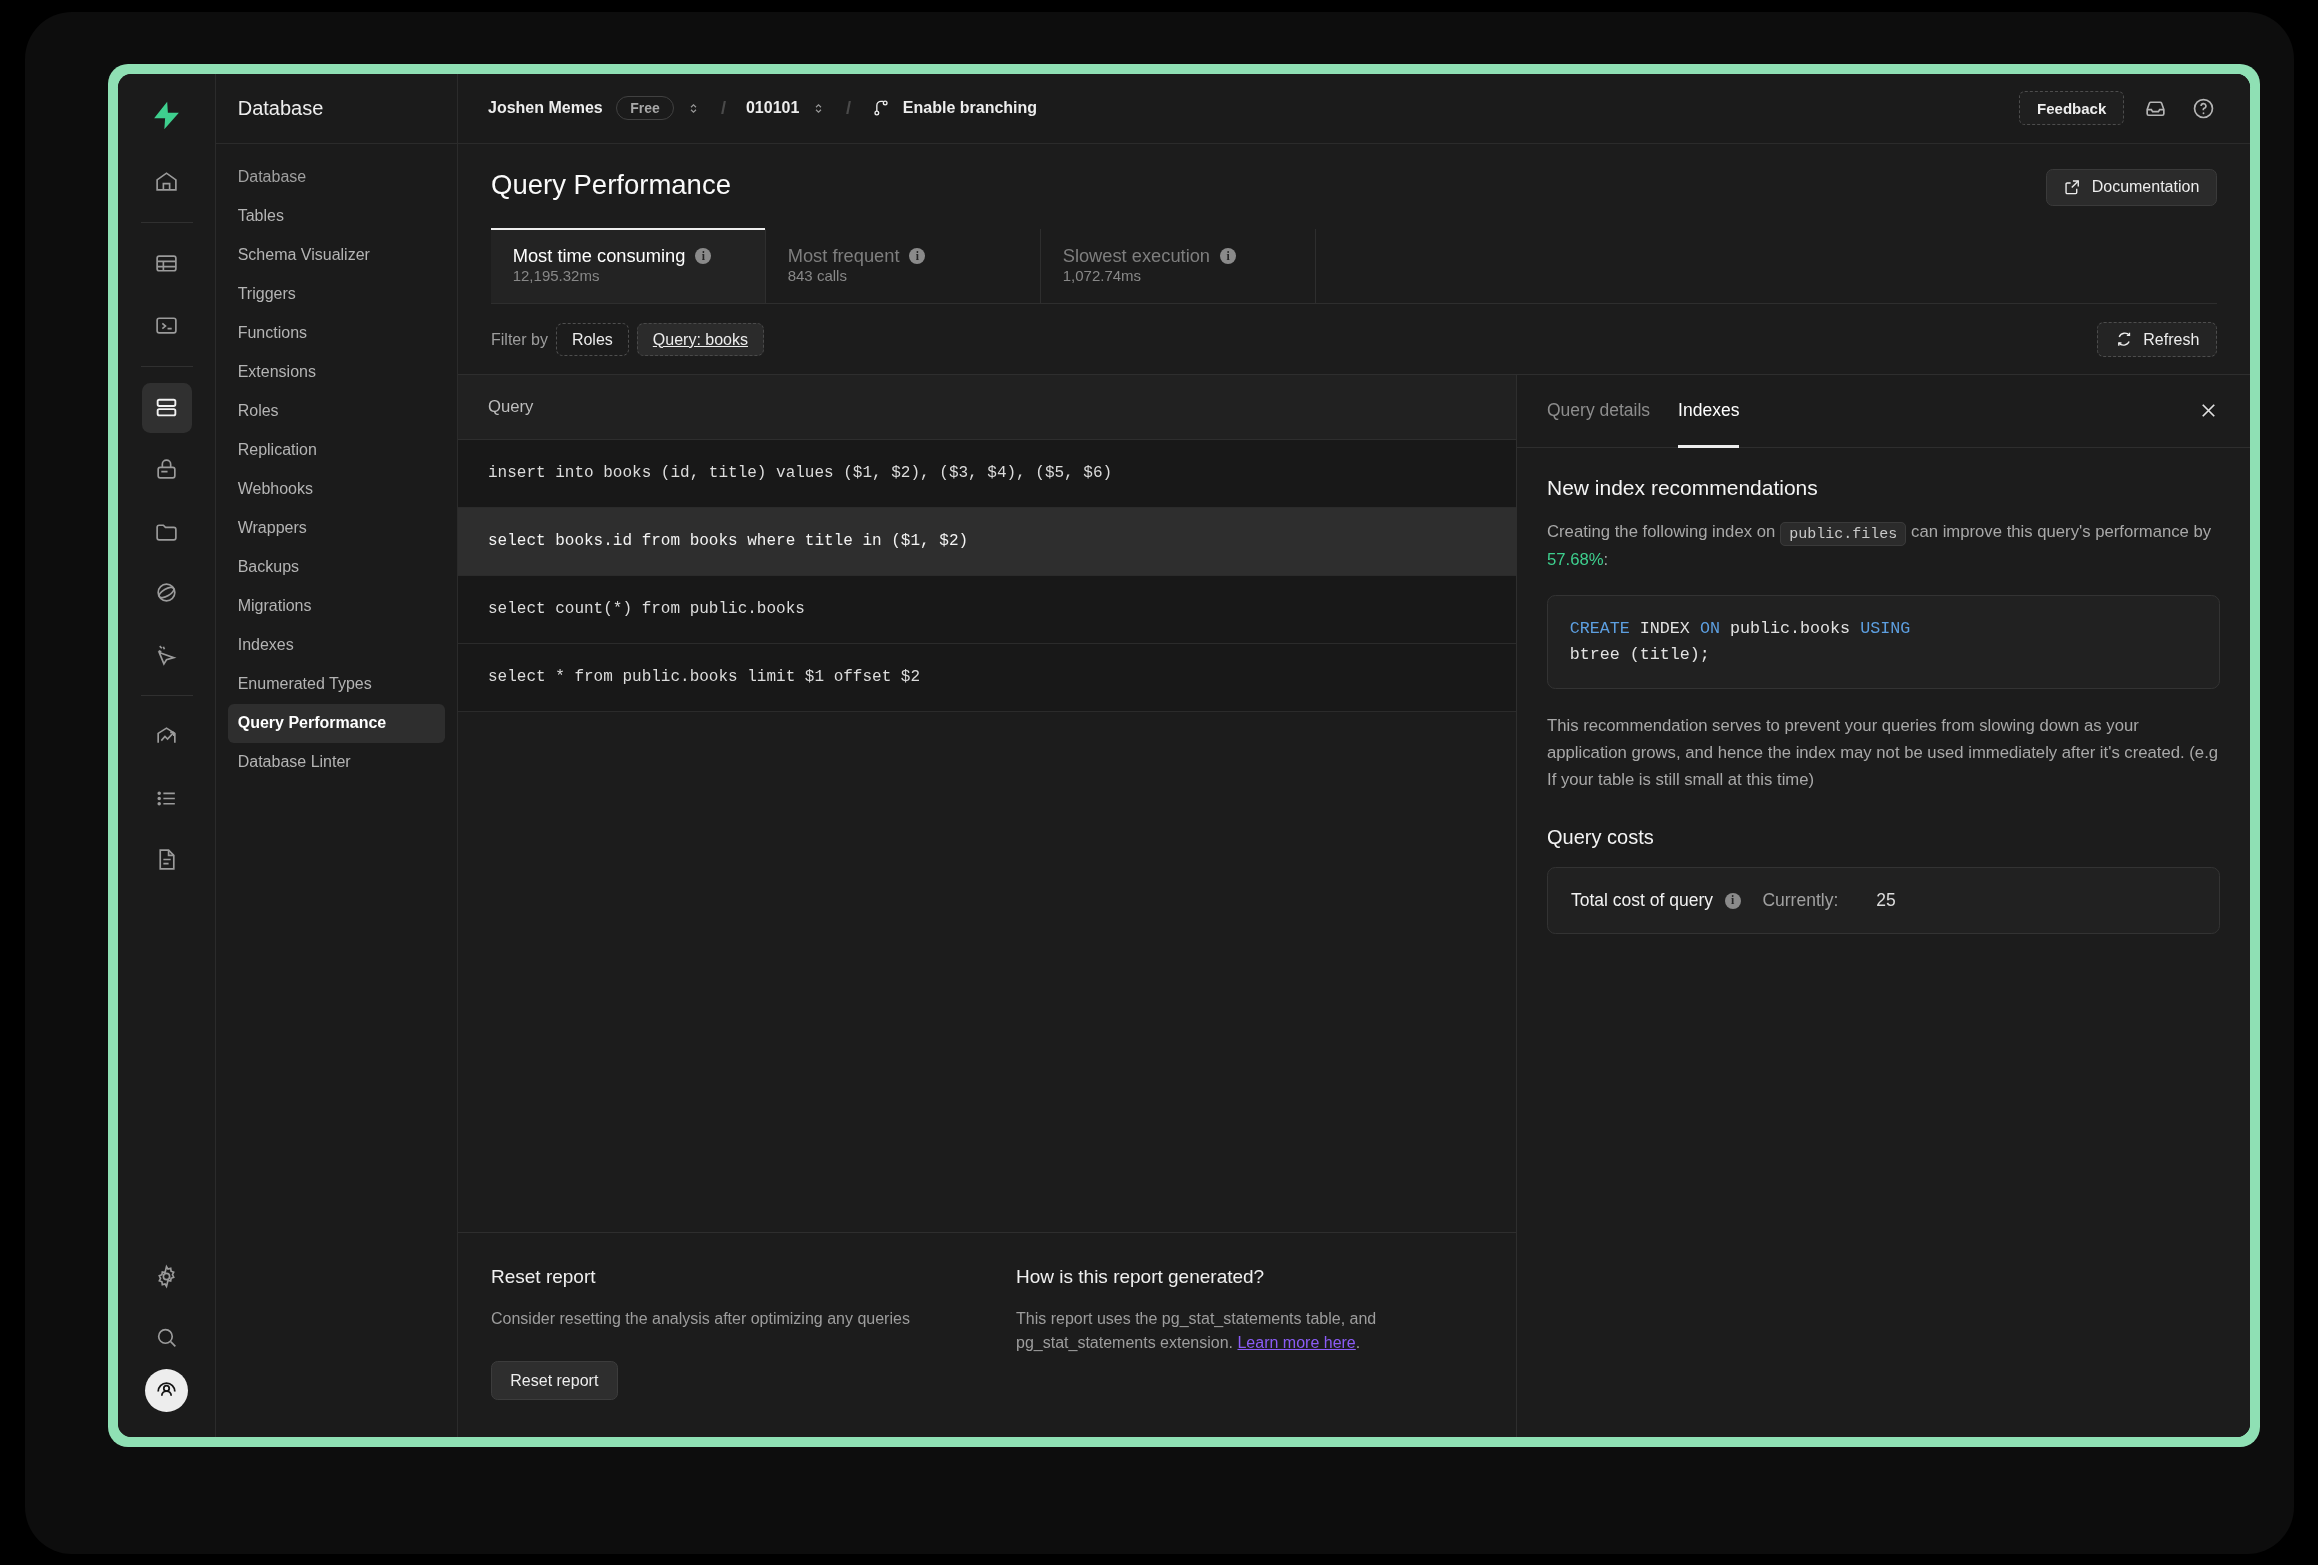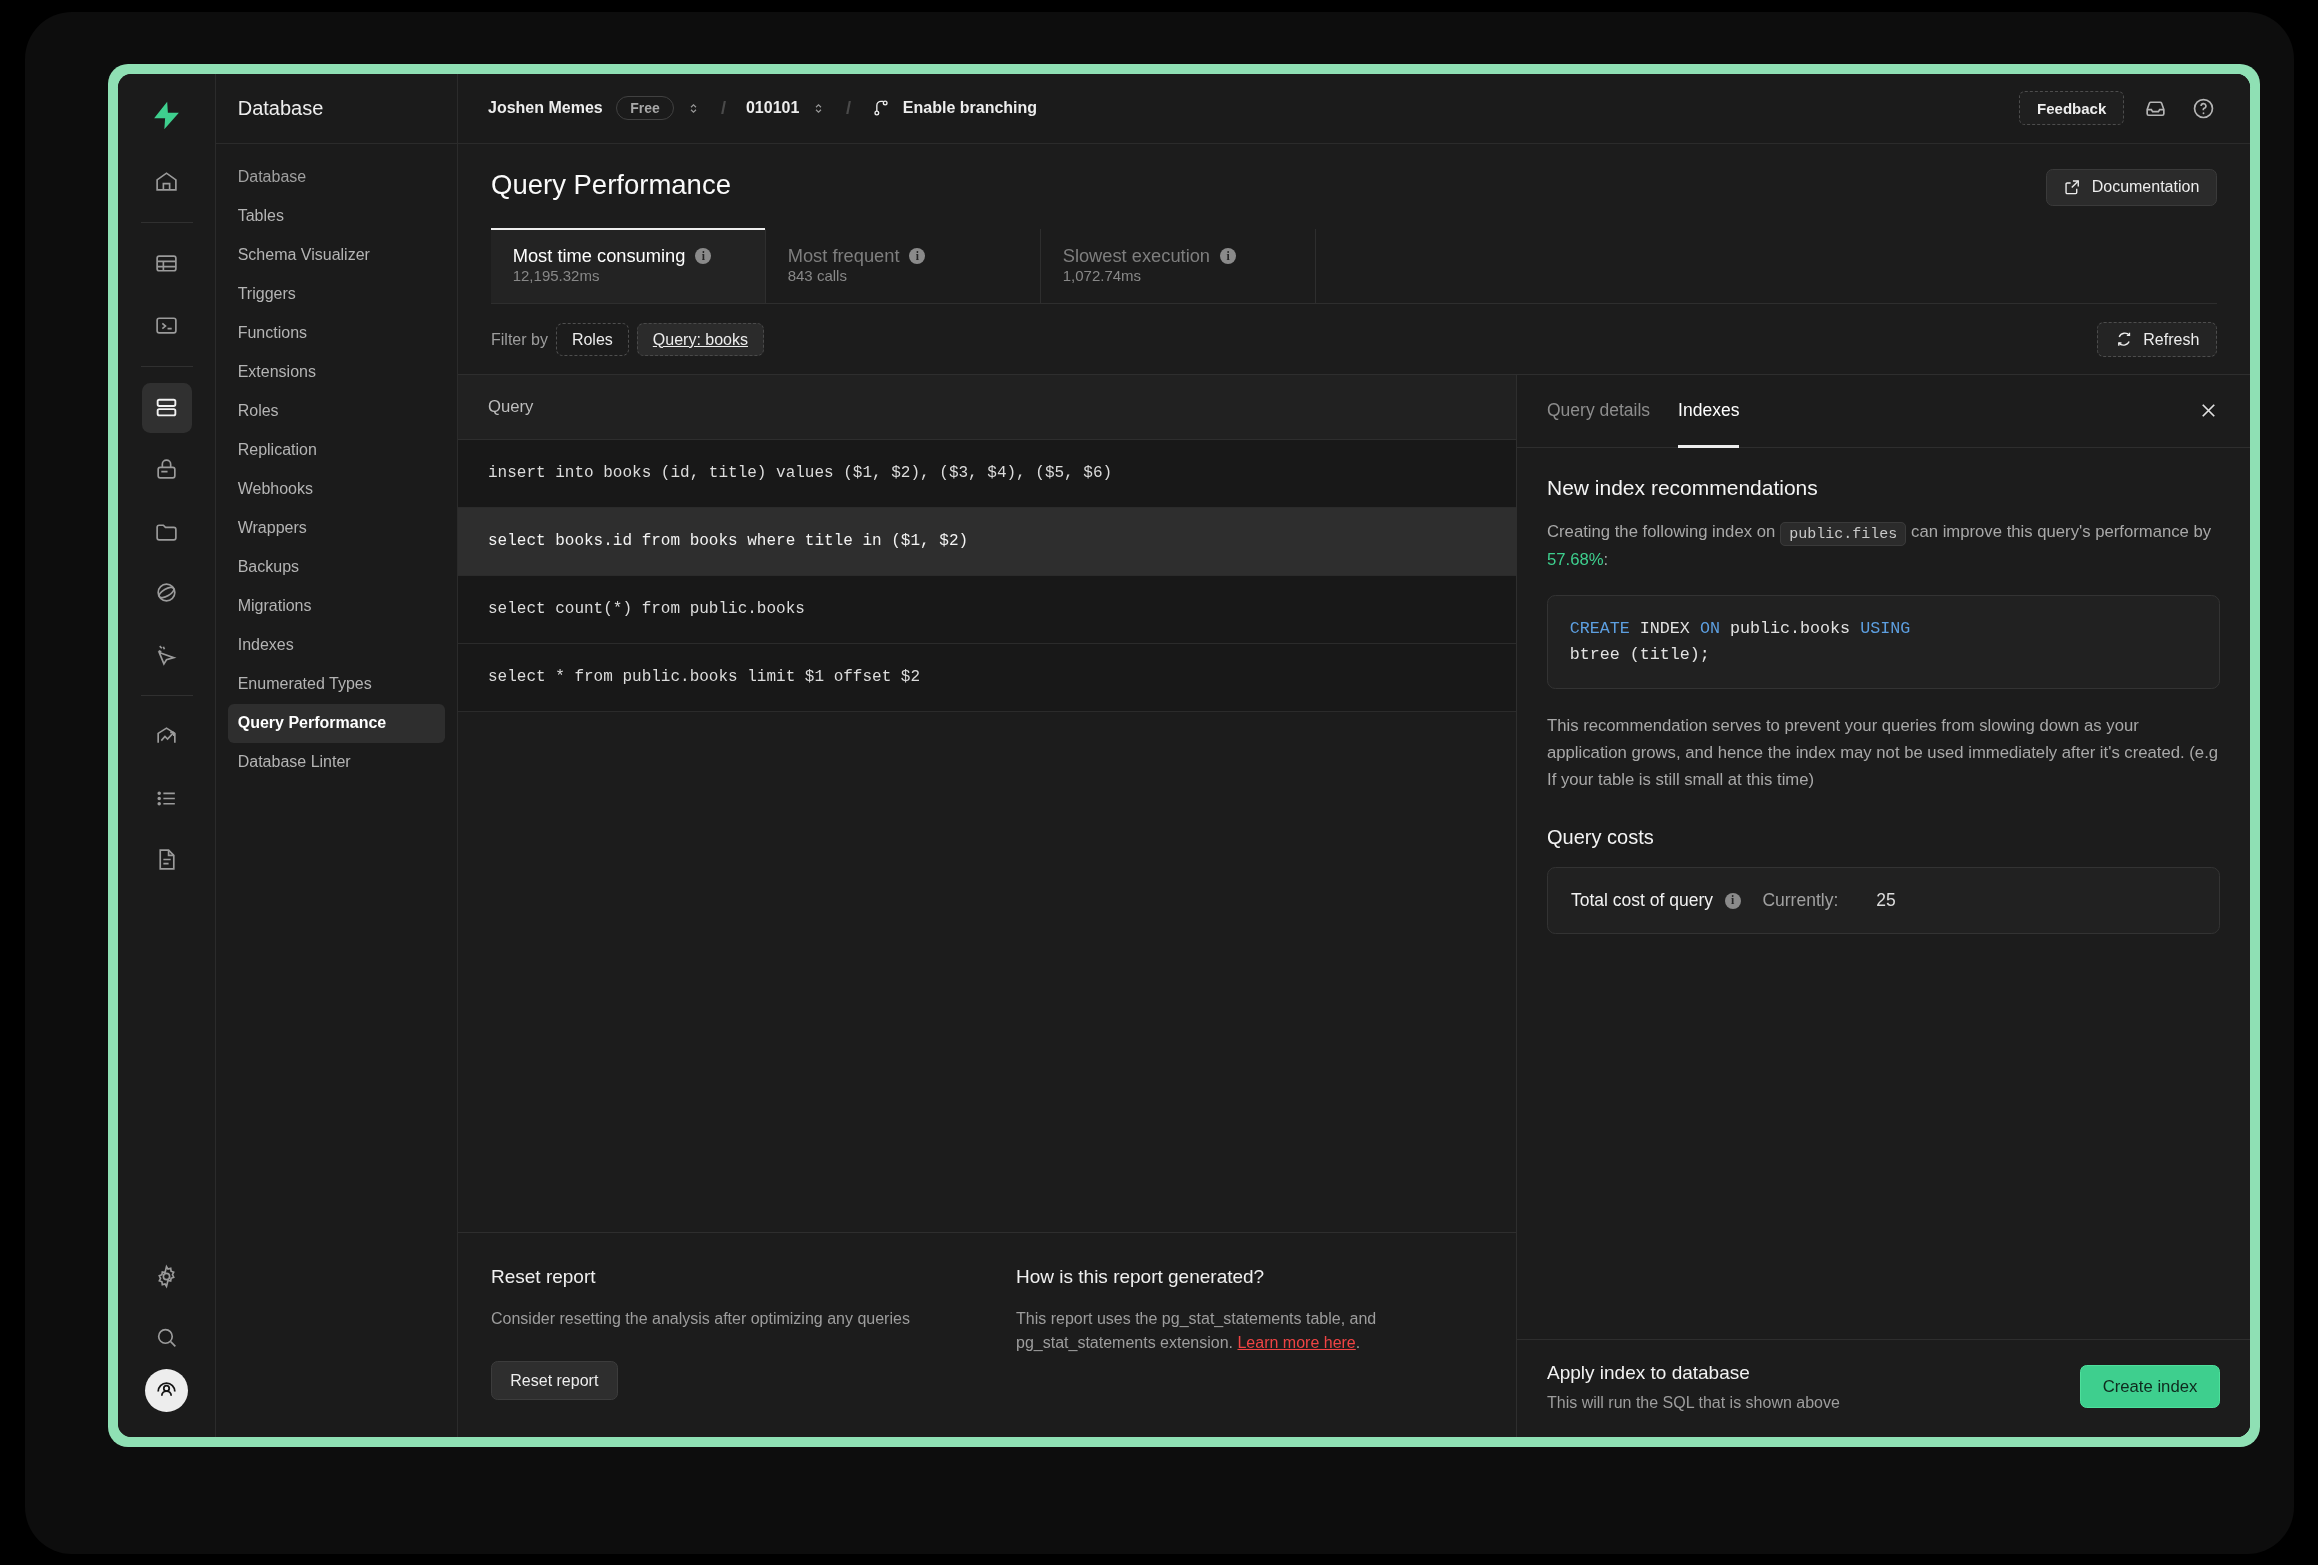--- a/index.html
+++ b/index.html
@@ -210,21 +210,21 @@
   #qfooter {
     border-top: 0.8px solid #2e2e2e;
     padding: 33px 33px 37px 33px;
     display: flex; gap: 58px;
     background:#1c1c1c;
     flex-shrink: 0;
   }
   .fcol { width: 516px; }
   .ftitle { font-size: 19px; color: #f0f0f0; margin-bottom: 18.3px; }
   .ftext { font-size: 16px; color: #9d9d9d; line-height: 1.55; }
-  .flink { color: #ef4444; text-decoration: underline; }
+  .flink { color: #8b5cf6; text-decoration: underline; }
   .btn-reset {
     margin-top: 30px; display: inline-block;
     font-size: 16px; color: #ededed;
     background: #2e2e2e; border: 0.8px solid #3c3c3c;
     border-radius: 6.7px; padding: 9.2px 18.3px;
   }
 
   
   #detail {
     width: 733px; flex-shrink: 0;
@@ -593,26 +593,19 @@
             <div class="costcard">
               <span class="cost-label">
                 <span>Total cost of query</span>
                 <span class="info-dot">i</span>
               </span>
               <span class="cost-cur">Currently:</span>
               <span class="cost-val">25</span>
             </div>
           </div>
 
-          <div id="detail-foot">
-            <div>
-              <div class="foot-t">Apply index to database</div>
-              <div class="foot-s">This will run the SQL that is shown above</div>
-            </div>
-            <div class="btn-create">Create index</div>
-          </div>
         </div>
 
       </div>
     </div>
   </div>
 </div>
 
 
 </body></html>

